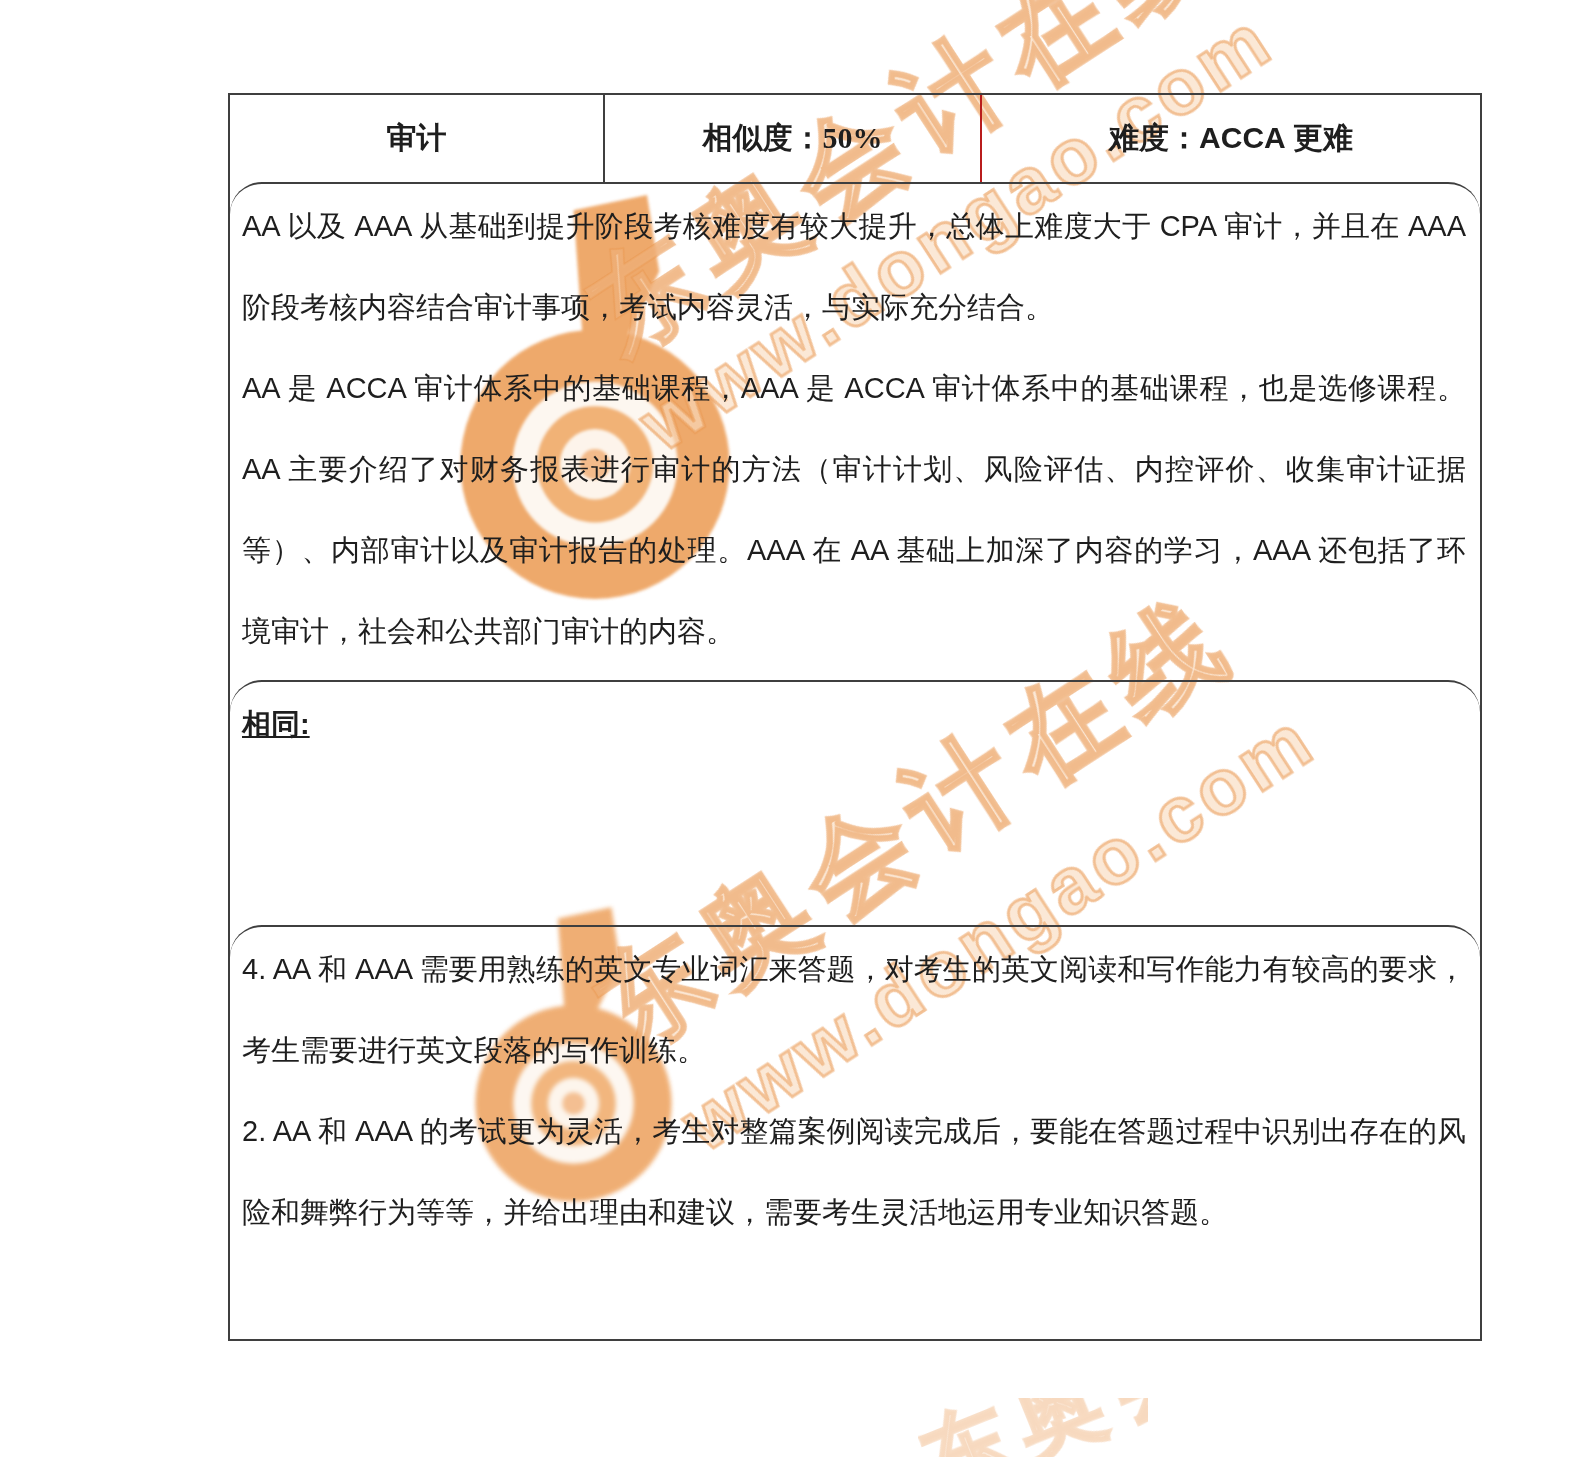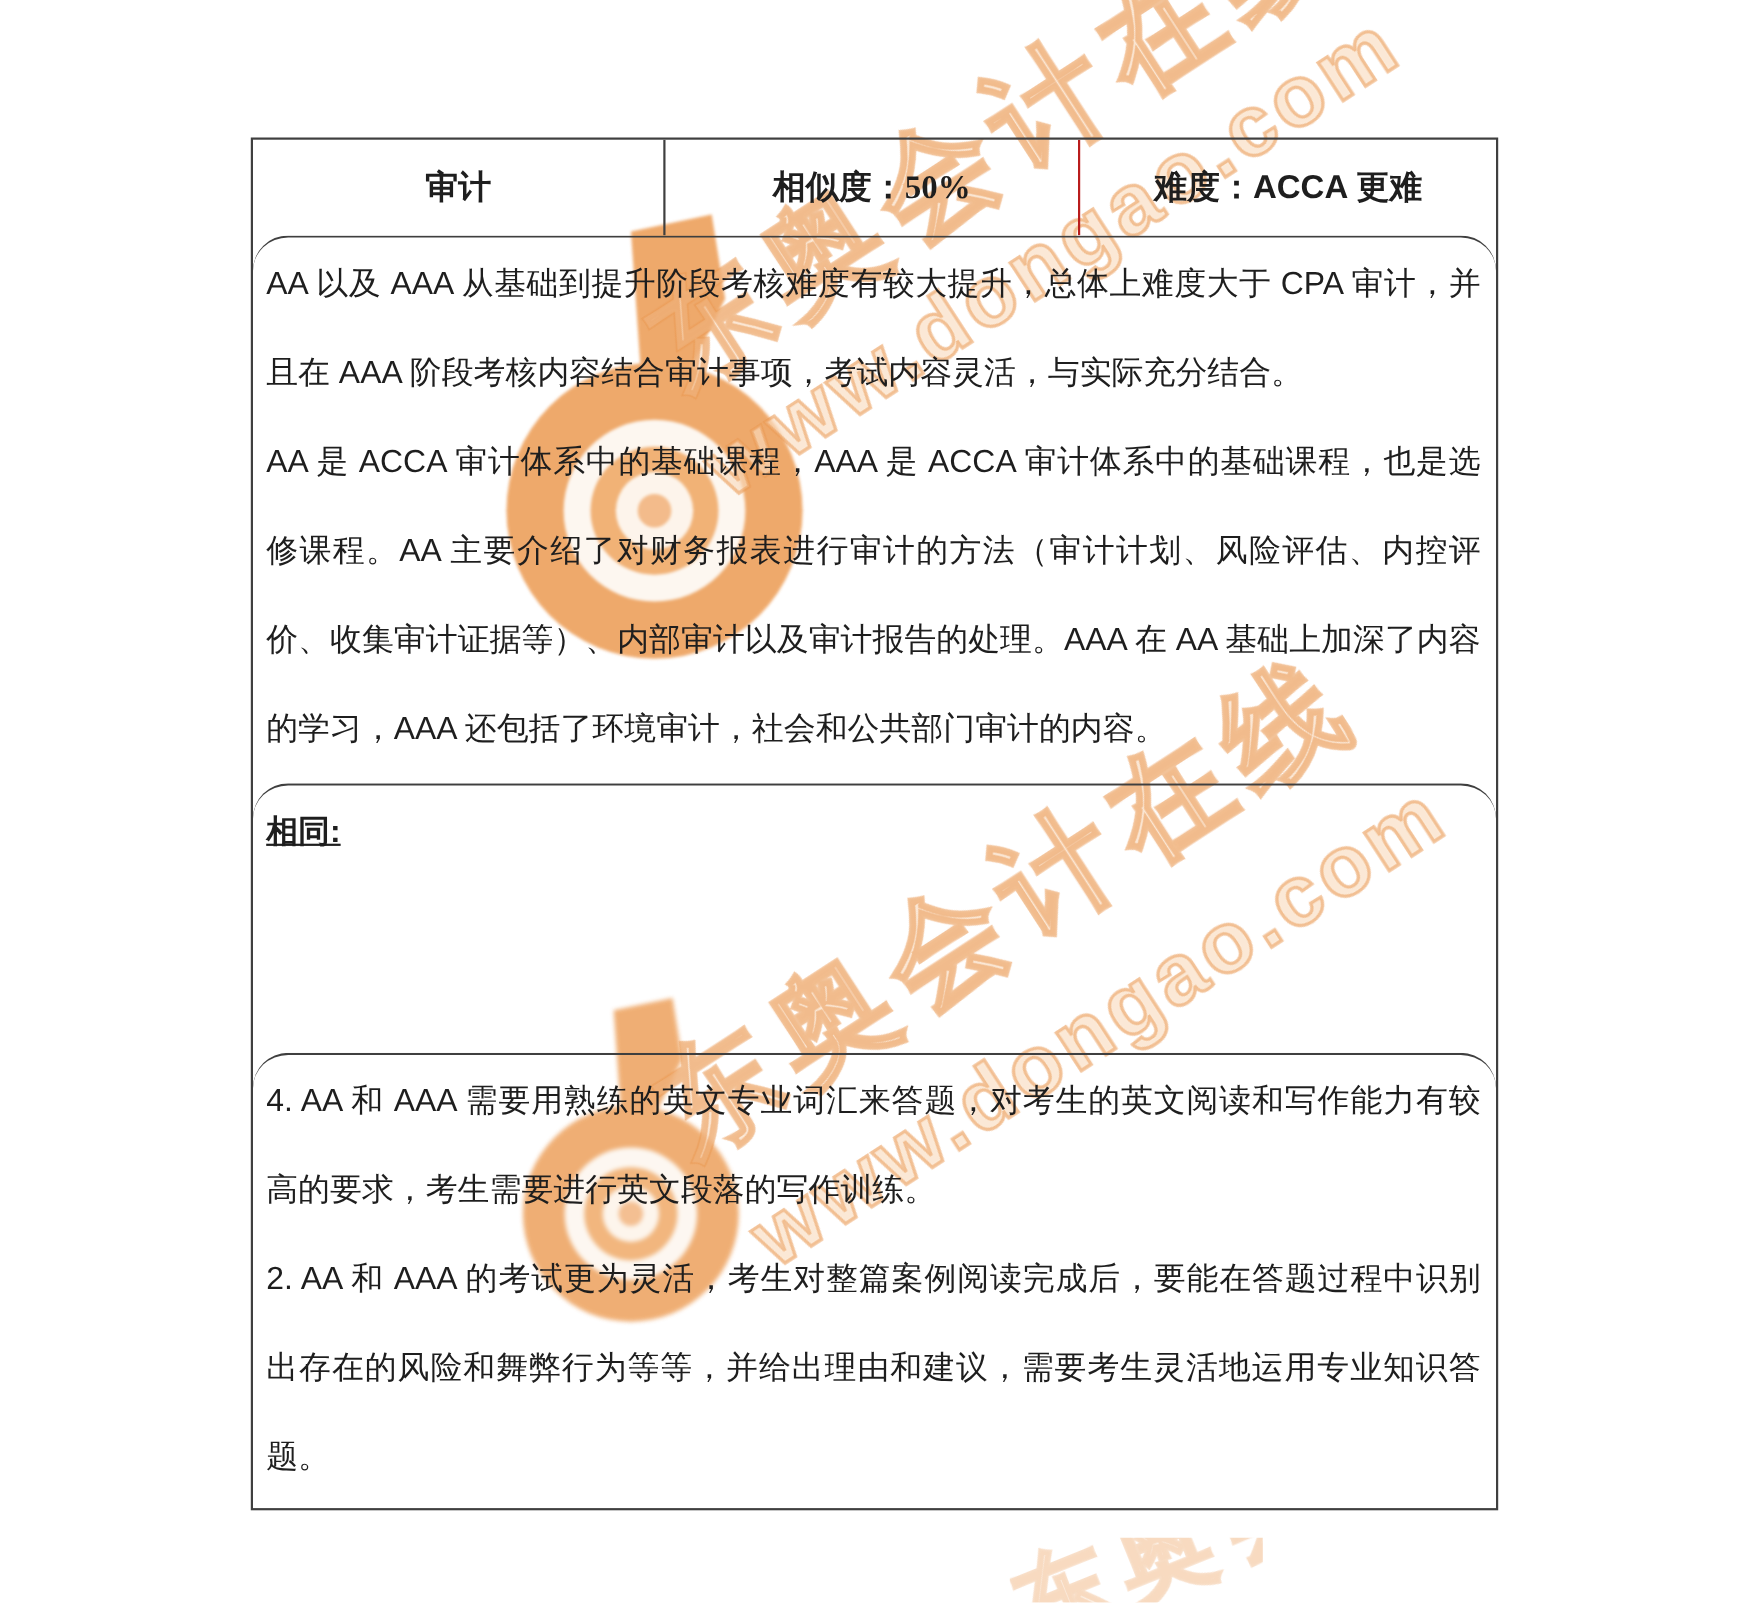--- a/index.html
+++ b/index.html
@@ -34,25 +34,24 @@
   .wm2-cjk { left:608px; top:968px; }
   .wm2-url { left:690px; top:1092px; }
   .wm-frag {
     position:absolute; left:918px; top:1398px;
     width:230px; height:59px; overflow:hidden; opacity:0.55;
   }
   .wm-frag .wm-text { left:8px; top:14px; font-size:86px; transform:rotate(-22deg); }
 
   
   .doc-table {
-    position:absolute; left:228px; top:93px; width:1134px;
+    position:absolute; left:228px; top:93px; width:1254px;
     border:2px solid #3f3f3f;
     z-index:1;
     font-size:29px;
-    margin-top:32px;
   }
   .row { border-top:2px solid #3f3f3f; overflow:hidden; }
   .row:first-child { border-top:none; }
   .row-header { display:flex; height:87px; font-weight:700; font-size:30px; }
   .hcell {
     display:flex; align-items:center; justify-content:center;
     height:100%;
   }
   .hcell-1 { width:373px; }
   .hcell-2 { width:377px; border-left:2px solid #3f3f3f;font-family:Liberation Serif, serif; }

